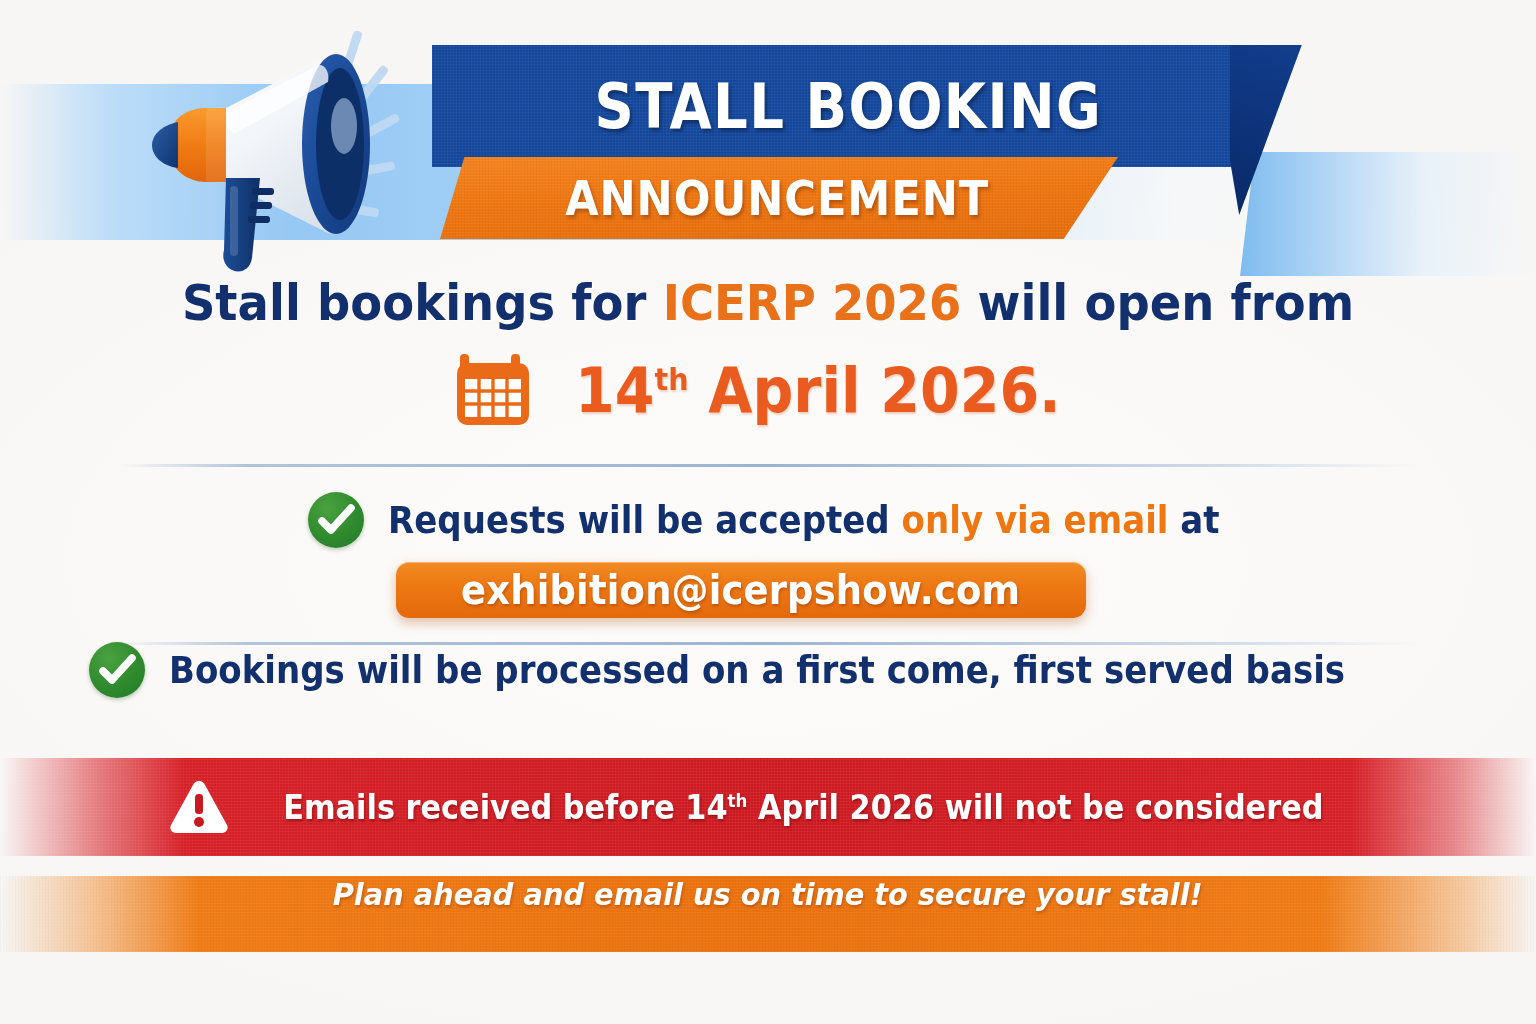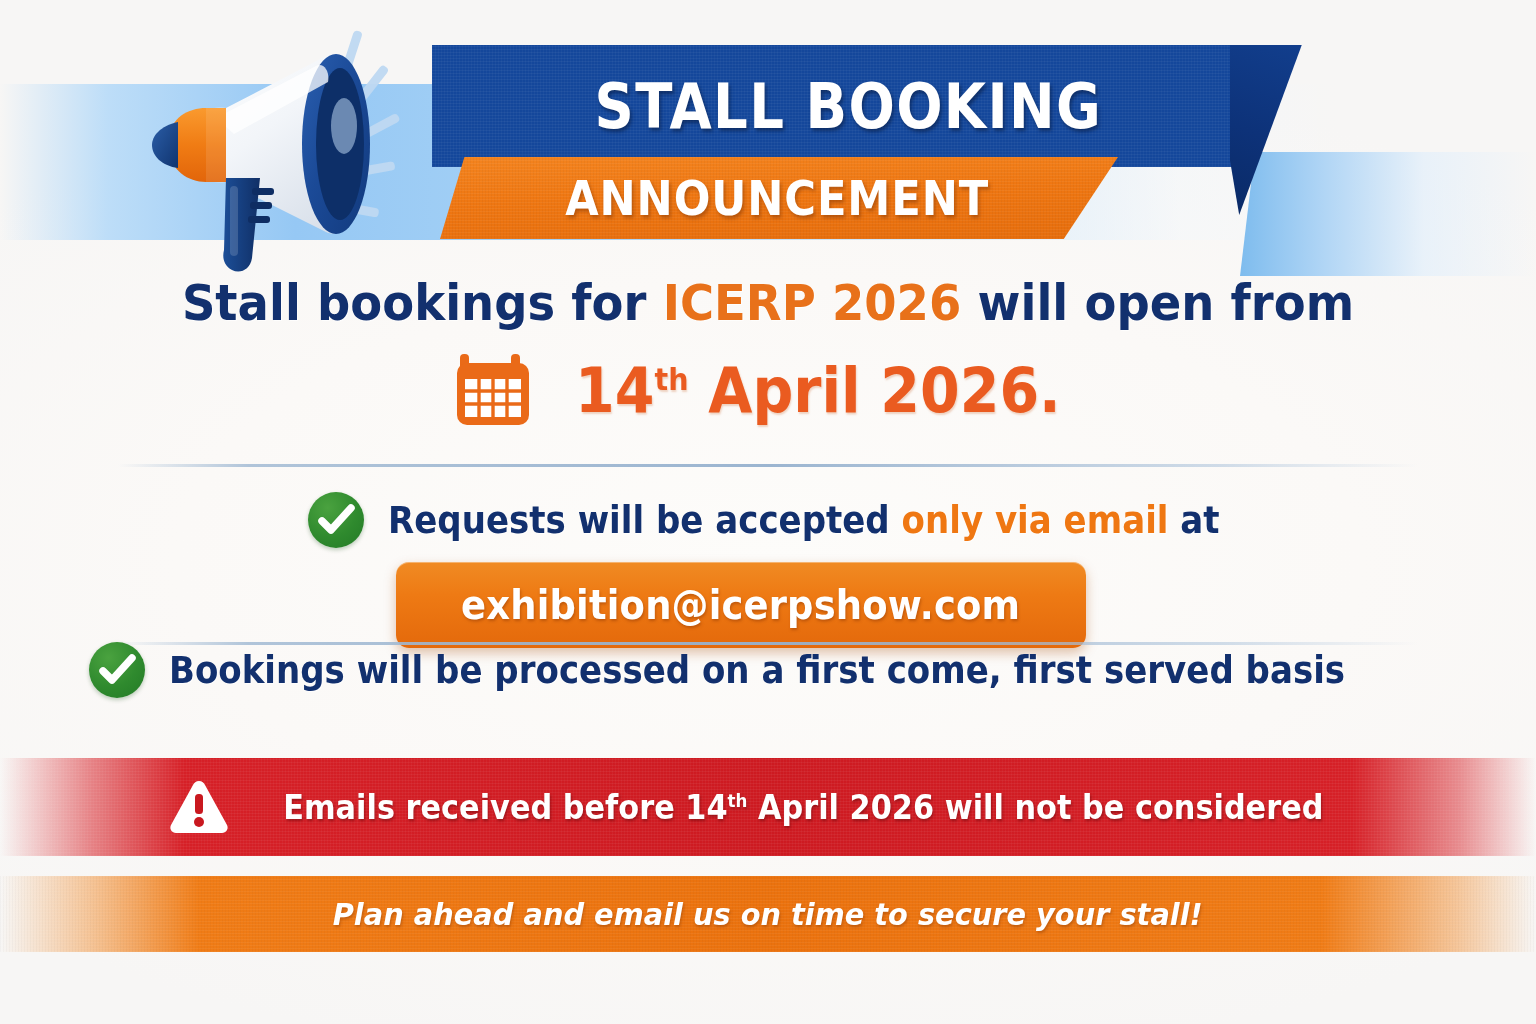--- a/index.html
+++ b/index.html
@@ -176,21 +176,21 @@
     border-radius:50%;
     background:radial-gradient(circle at 35% 28%, #4aa23f 0%, #2f8a2e 55%, #237a26 100%);
     position:relative;
     box-shadow:0 2px 4px rgba(20,80,20,0.28);
   }
   .check svg { position:absolute; inset:0; }
 
   
   .email-btn {
     position:absolute; left:396px; top:562px;
-    width:690px; height:86px;
+    width:690px; height:56px;
     border-radius:13px;
     background:linear-gradient(180deg,#f08b23 0%,#ee7a14 38%,#e4690b 100%);
     box-shadow:0 5px 12px rgba(170,80,15,0.34),
                inset 0 1px 0 rgba(255,255,255,0.35);
     display:flex; align-items:center; justify-content:center;
   }
   .email-btn span {
     color:#ffffff; font-size:41px; font-weight:bold;
     font-family:"DejaVu Sans", sans-serif;
     transform:scaleX(0.9); transform-origin:center;
@@ -252,21 +252,21 @@
   }
   .footer-texture {
     position:absolute; inset:0;
     background-image:
       repeating-linear-gradient(0deg, rgba(255,255,255,0.05) 0 1px, transparent 1px 3px),
       repeating-linear-gradient(90deg, rgba(0,0,0,0.025) 0 1px, transparent 1px 3px);
     pointer-events:none;
   }
   .footer-inner {
     position:absolute; inset:0;
-    display:flex; align-items:center; justify-content:center;
+    display:flex; align-items:flex-start; justify-content:center;
   }
   .footer-text {
     color:#ffffff; font-size:31px; font-weight:bold; font-style:italic;
     font-family:"DejaVu Sans", sans-serif;
     transform:scaleX(0.93); transform-origin:center;
     white-space:nowrap;
     text-shadow:1px 2px 3px rgba(150,65,8,0.5);
   }
 </style>
 </head>

